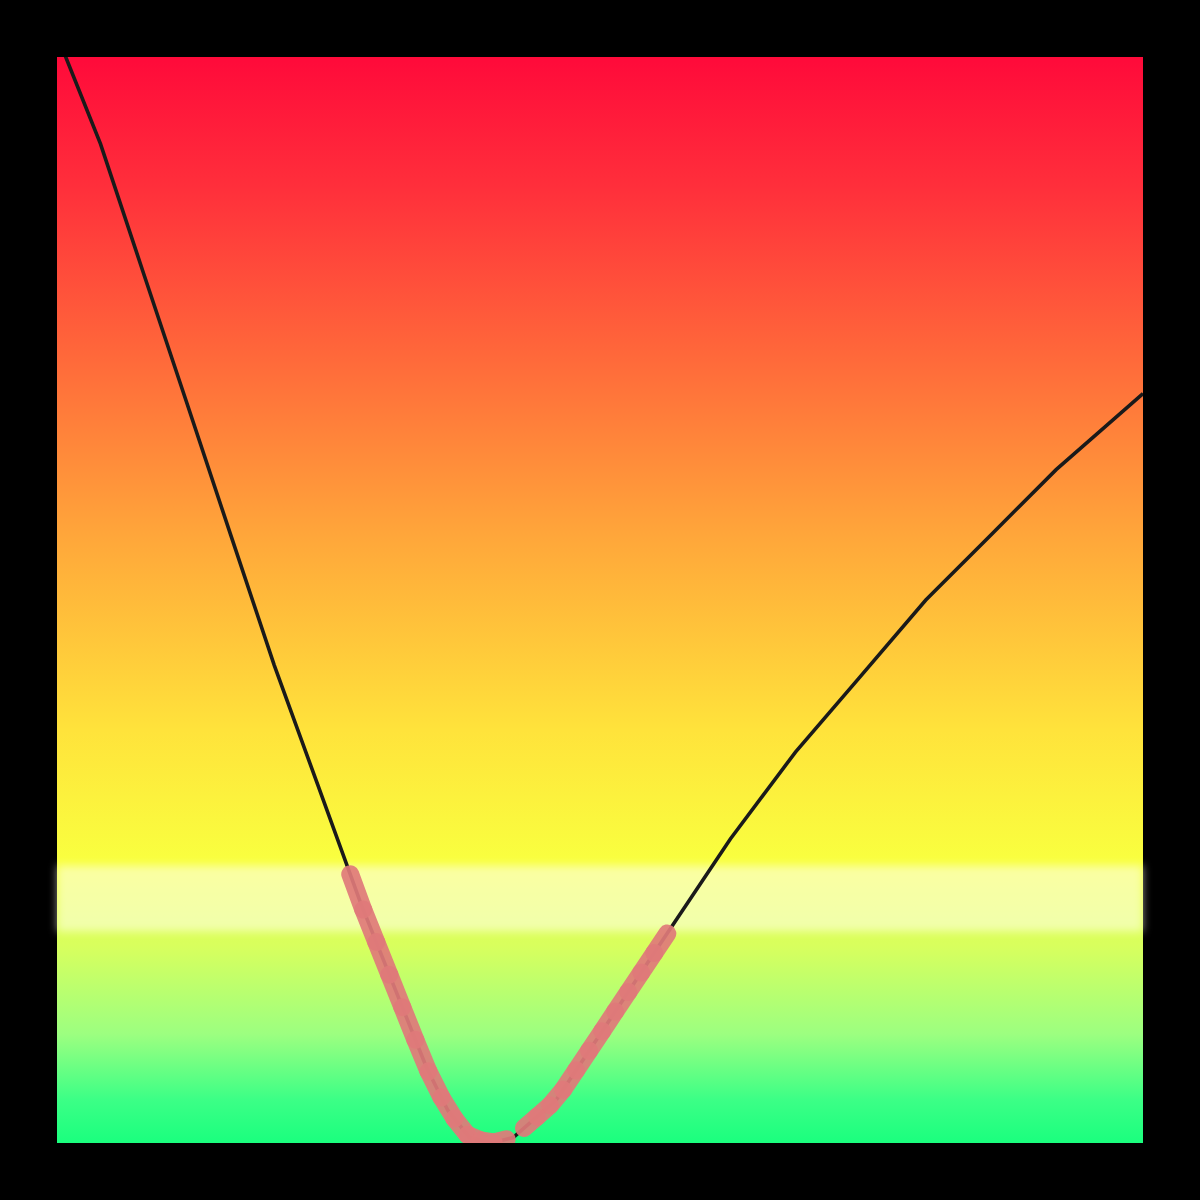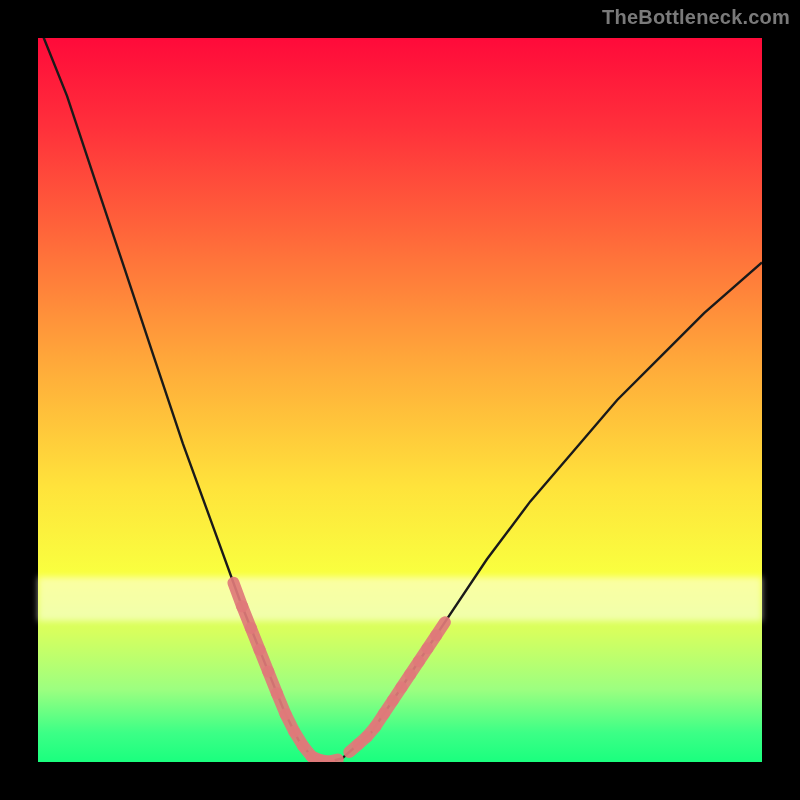--- a/index.html
+++ b/index.html
@@ -64,21 +64,20 @@
     font-weight: 600;
     letter-spacing: 0.2px;
     user-select: none;
   }
 </style>
 </head>
 <body>
 
 <div class="frame">
 
-  <div class="watermark">TheBottleneck.com</div>
 
   <div class="plot-area">
     <div class="whitish-band"></div>
 
     <svg class="curve" viewBox="0 0 724 724" preserveAspectRatio="none">
       <path id="curve-path" fill="none" stroke="#1a1a1a" stroke-width="2.4" d="M0.0 -14.5 L29.0 57.9 L57.9 144.8 L86.9 231.7 L115.8 318.6 L144.8 405.4 L173.8 485.1 L202.7 564.7 L217.2 600.9 L231.7 637.1 L246.2 673.3 L260.6 702.3 L275.1 720.4 L289.6 724.0 L304.1 720.4 L333.0 695.0 L362.0 651.6 L405.4 586.4 L448.9 521.3 L492.3 463.4 L535.8 412.7 L579.2 362.0 L622.6 318.6 L666.1 275.1 L724.0 224.4"></path>
       <g id="marker-group">
           <line x1="195.48000000000002" y1="544.81" x2="204.16799999999998" y2="568.34" stroke="#e07a7a" stroke-width="12" stroke-linecap="round" opacity="0.92"></line>
           <line x1="204.16799999999998" y1="568.34" x2="212.856" y2="590.06" stroke="#e07a7a" stroke-width="12" stroke-linecap="round" opacity="0.92"></line>
           <line x1="212.856" y1="590.06" x2="221.54399999999998" y2="611.78" stroke="#e07a7a" stroke-width="12" stroke-linecap="round" opacity="0.92"></line>

